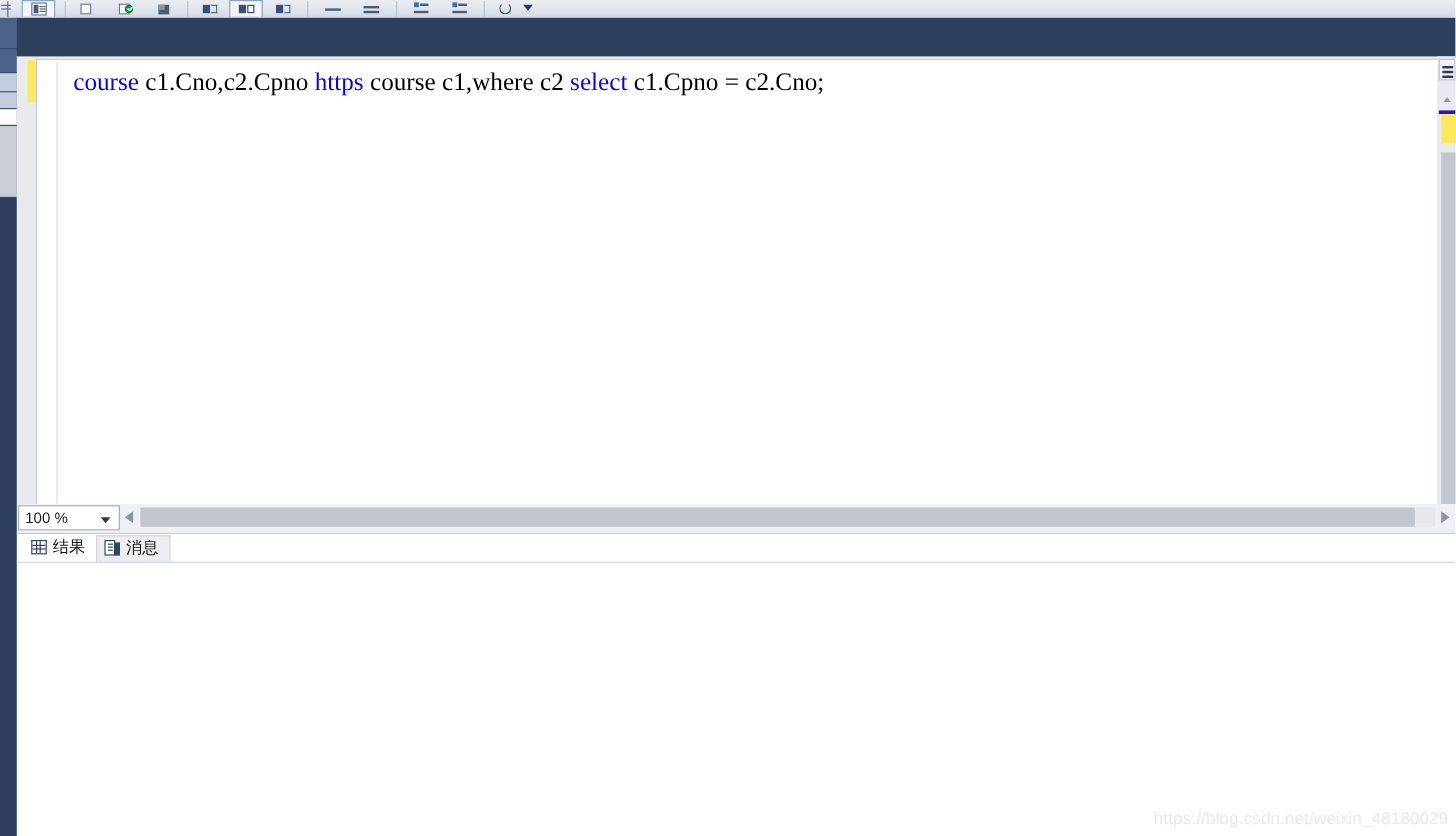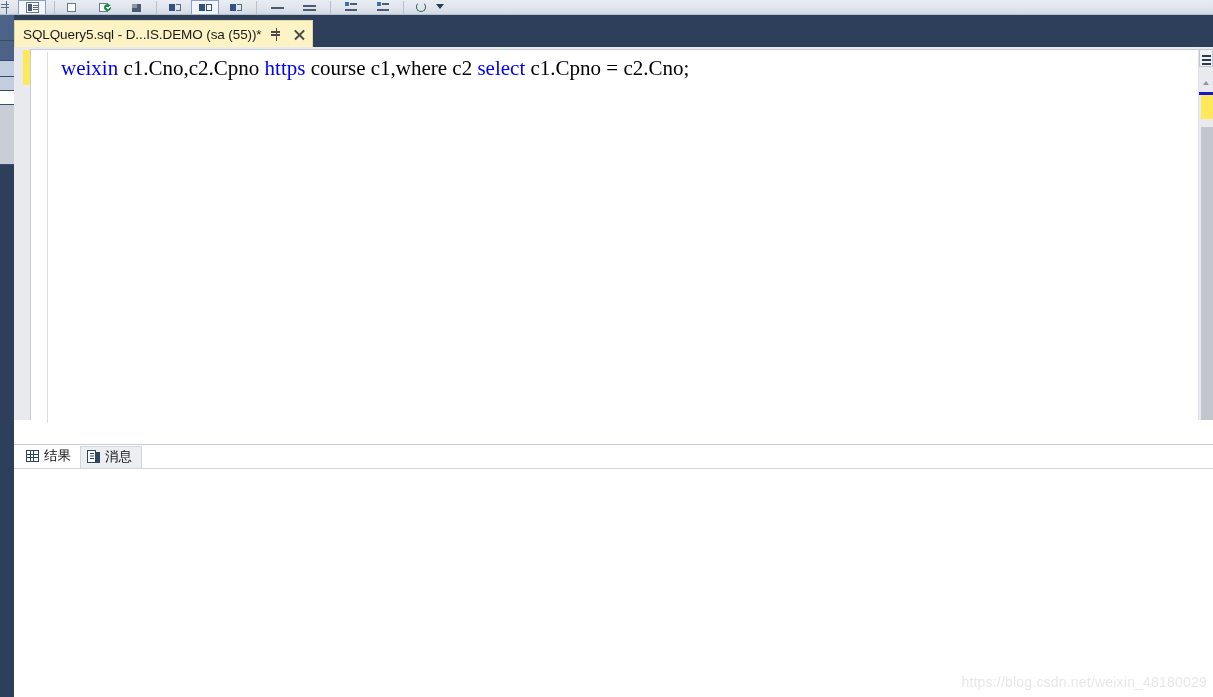--- a/index.html
+++ b/index.html
@@ -480,48 +480,53 @@
     <div class="tabstack">
       <div class="ls-tab" style="height:26px;"></div>
       <div class="ls-tab" style="height:20px;"></div>
       <div class="ls-tab alt" style="height:16px;"></div>
       <div class="ls-tab alt" style="height:14px;"></div>
       <div class="ls-tab white" style="height:14px;"></div>
       <div class="ls-tab grey" style="height:60px;"></div>
     </div>
   </div>
 
-  <div class="doc-tab">
-    <span class="title">SQLQuery5.sql - D...IS.DEMO (sa (55))*</span>
-    <span class="pin-icon"></span>
-    <span class="close-icon"></span>
-  </div>
 
   <div class="editor-wrap">
     <div class="change-bar"></div>
 
     <div class="editor-pane">
       <div class="gutter-line"></div>
 
-      <div class="code-line"><span class="kw">weixin</span><span> c1.Cno,c2.Cpno </span><span class="kw">https</span><span> course c1,where c2 </span><span class="kw">select</span><span> c1.Cpno = c2.Cno;</span></div>
+      <div class="code-line"><span class="kw">course</span><span> c1.Cno,c2.Cpno </span><span class="kw">https</span><span> course c1,where c2 </span><span class="kw">select</span><span> c1.Cpno = c2.Cno;</span></div>
     </div>
 
     <div class="v-scroll">
       <div class="vs-topbox">
         <i style="top:5px;"></i>
           <i style="top:9px;"></i>
           <i style="top:13px;"></i>
       </div>
       <div class="vs-caret"></div>
       <div class="vs-mark-blue"></div>
       <div class="vs-thumb-yellow"></div>
       <div class="vs-track-lower"></div>
     </div>
   </div>
 
+  <div class="hscroll-row">
+    <div class="zoom-box">
+      <span class="zval">100 %</span>
+      <span class="zarrow"></span>
+    </div>
+    <div class="hs-left"></div>
+    <div class="hs-track"></div>
+    <div class="hs-thumb"></div>
+    <div class="hs-right"></div>
+  </div>
 
   <div class="results-pane">
 
     <div class="res-tabs">
       <div class="res-tab active">
         <span class="grid-icon"></span>
         <span>结果</span>
       </div>
       <div class="res-tab inactive">
         <span class="msg-icon">

